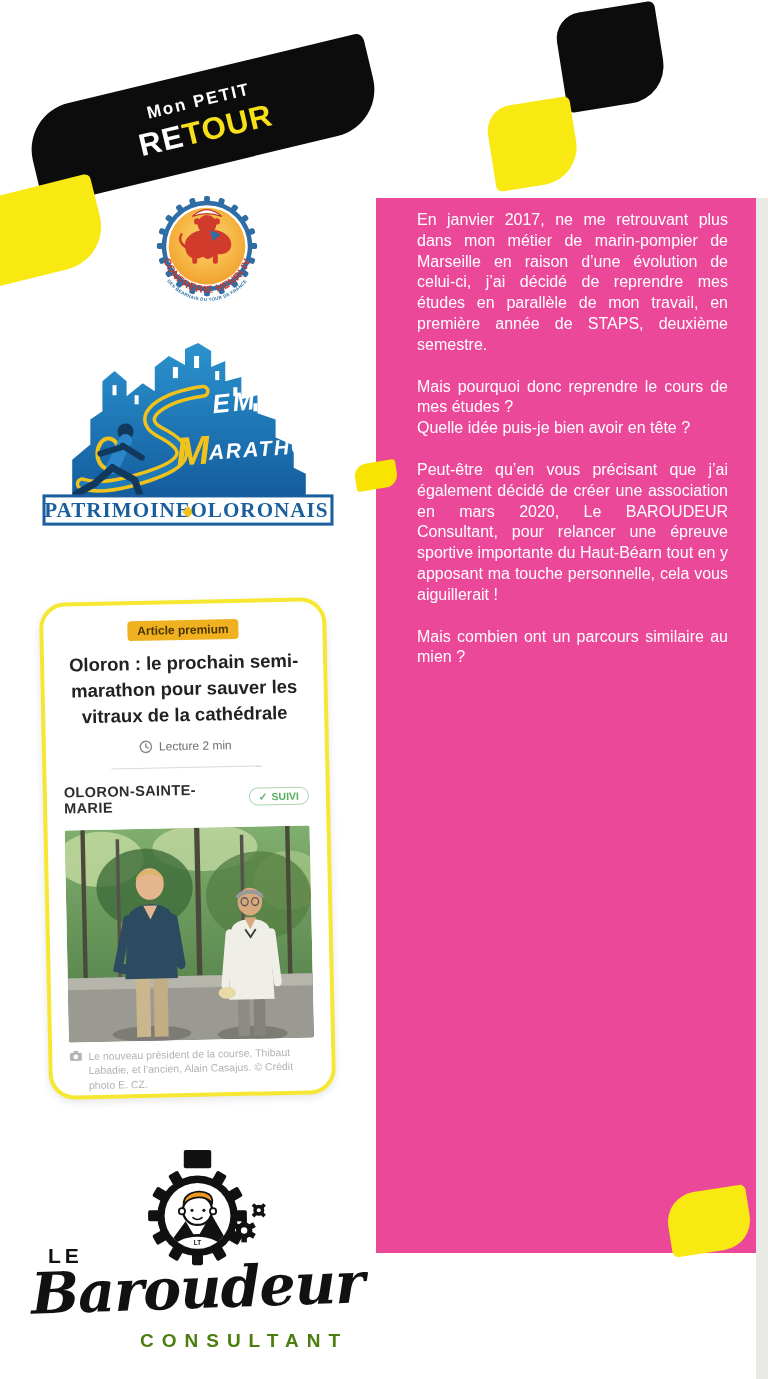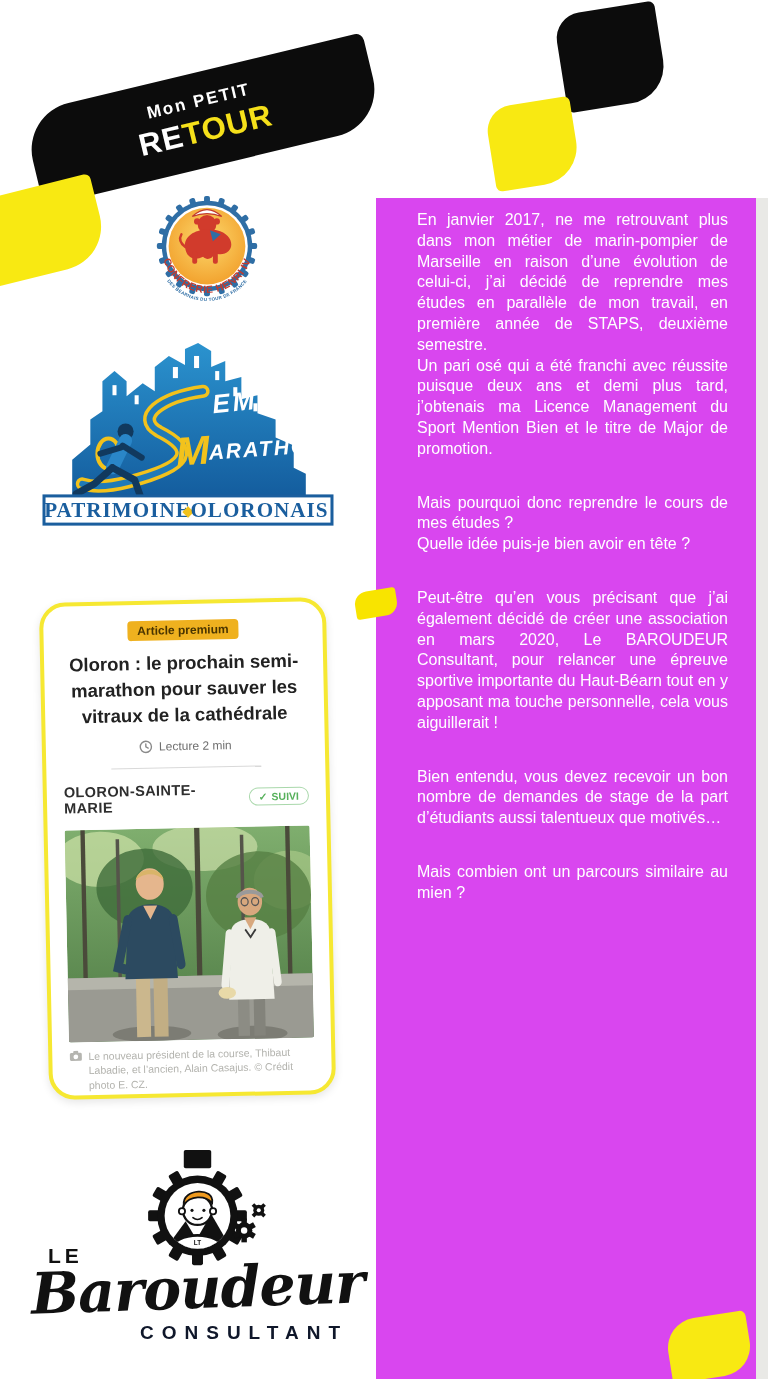--- a/index.html
+++ b/index.html
@@ -17,24 +17,24 @@
 
   
   .leaf{background:#f8e912;}
   .leaf,.leaf-black{transform:rotate(-9deg);}
   .leaf-black{background:#0c0c0c;}
   .lf-tl{left:-48px;top:190px;width:150px;height:88px;border-radius:6px 6px 44px 6px;transform:rotate(-14deg);}
   .lf-tr-black{left:560px;top:8px;width:102px;height:98px;border-radius:26px 6px 38px 6px;}
   .lf-tr-yellow{left:490px;top:102px;width:86px;height:84px;border-radius:26px 6px 38px 6px;}
 
   
-  .panel{left:376px;top:198px;width:380px;height:1181px;background:#d946ef;box-sizing:border-box;
+  .panel{left:376px;top:198px;width:380px;height:1055px;background:#ec4899;box-sizing:border-box;
          padding:12px 28px 14px 41px;}
   .panel p{margin:0;color:#ffffff;font-size:16px;line-height:20.8px;text-align:justify;position:relative;}
-  .panel p.gap{margin-top:33px;}
+  .panel p.gap{margin-top:21px;}
   .panel .leafmark{position:absolute;left:-62px;top:2px;width:42px;height:27px;background:#f8e400;
                    border-radius:13px 3px 13px 3px;transform:rotate(-9deg);}
   .panel .lf-br{position:absolute;right:6px;bottom:1px;width:82px;height:62px;background:#f8e912;
                 border-radius:30px 6px 30px 6px;transform:rotate(-9deg);}
   .rstrip{left:756px;top:198px;width:12px;height:1181px;background:#e9e9e6;}
 
   
   .card{left:44px;top:600px;width:287px;height:497px;background:#fff;border:4px solid #f6e832;
         border-radius:26px;transform:rotate(-1.2deg);box-sizing:border-box;padding:16px 17px 0 17px;
         box-shadow:0 3px 8px rgba(0,0,0,.10);overflow:hidden;}
@@ -54,22 +54,22 @@
 
   
   .confrerie{left:148px;top:190px;width:118px;height:118px;}
   .marathon{left:42px;top:340px;width:292px;height:188px;}
   .baroudeur{left:30px;top:1150px;width:335px;height:215px;}
   .baroudeur .gearface{position:absolute;left:85px;top:0;width:165px;height:128px;}
   .baroudeur .le{position:absolute;left:18px;top:94px;font-size:21px;font-weight:800;letter-spacing:4px;color:#111;}
   .baroudeur .script{position:absolute;left:0;top:104px;width:100%;text-align:center;
         font-family:"DejaVu Serif",serif;font-style:italic;font-weight:700;font-size:57px;color:#111;
         transform:rotate(-2deg);letter-spacing:-1px;}
-  .baroudeur .consult{position:absolute;left:110px;top:172px;font-size:19px;font-weight:800;
-        letter-spacing:8px;color:#0f172a;}
+  .baroudeur .consult{position:absolute;left:110px;top:180px;font-size:19px;font-weight:800;
+        letter-spacing:8px;color:#4d7c0f;}
 </style>
 </head>
 <body>
 
 <div class="abs band">
   <div class="l1">Mon PETIT</div>
   <div class="l2"><span>RE</span><span class="yel">TOUR</span></div>
 </div>
 
 <div class="abs leaf lf-tl"></div>
@@ -305,22 +305,20 @@
     </g>
   </svg>
   <div class="le">LE</div>
   <div class="script">Baroudeur</div>
   <div class="consult">CONSULTANT</div>
 </div>
 
 <div class="abs rstrip"></div>
 <div class="abs panel">
   <p>En janvier 2017, ne me retrouvant plus dans mon métier de marin-pompier de Marseille en raison d’une évolution de celui-ci, j’ai décidé de reprendre mes études en parallèle de mon travail, en première année de STAPS, deuxième semestre.</p>
-  <p>Un pari osé qui a été franchi avec réussite puisque deux ans et demi plus tard, j’obtenais ma Licence Management du Sport Mention Bien et le titre de Major de promotion.</p>
   <p class="gap">Mais pourquoi donc reprendre le cours de mes études ?</p>
   <p>Quelle idée puis-je bien avoir en tête ?</p>
   <p class="gap">
     <span class="leafmark"></span><span>Peut-être qu’en vous précisant que j’ai également décidé de créer une association en mars 2020, Le BAROUDEUR Consultant, pour relancer une épreuve sportive importante du Haut-Béarn tout en y apposant ma touche personnelle, cela vous aiguillerait !</span>
   </p>
-  <p class="gap">Bien entendu, vous devez recevoir un bon nombre de demandes de stage de la part d’étudiants aussi talentueux que motivés…</p>
   <p class="gap">Mais combien ont un parcours similaire au mien ?</p>
   <div class="lf-br"></div>
 </div>
 
 </body></html>

